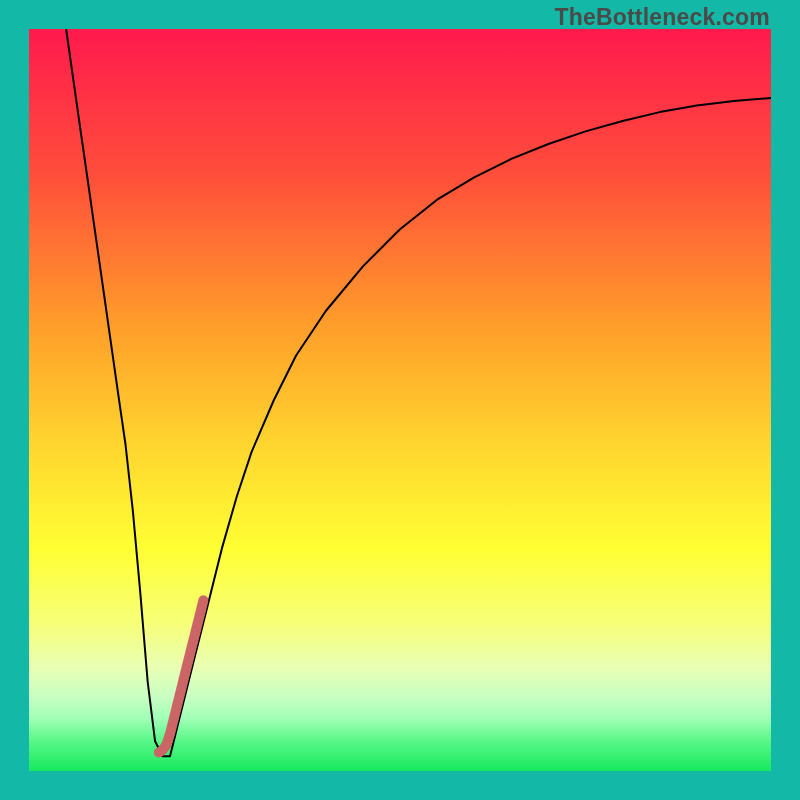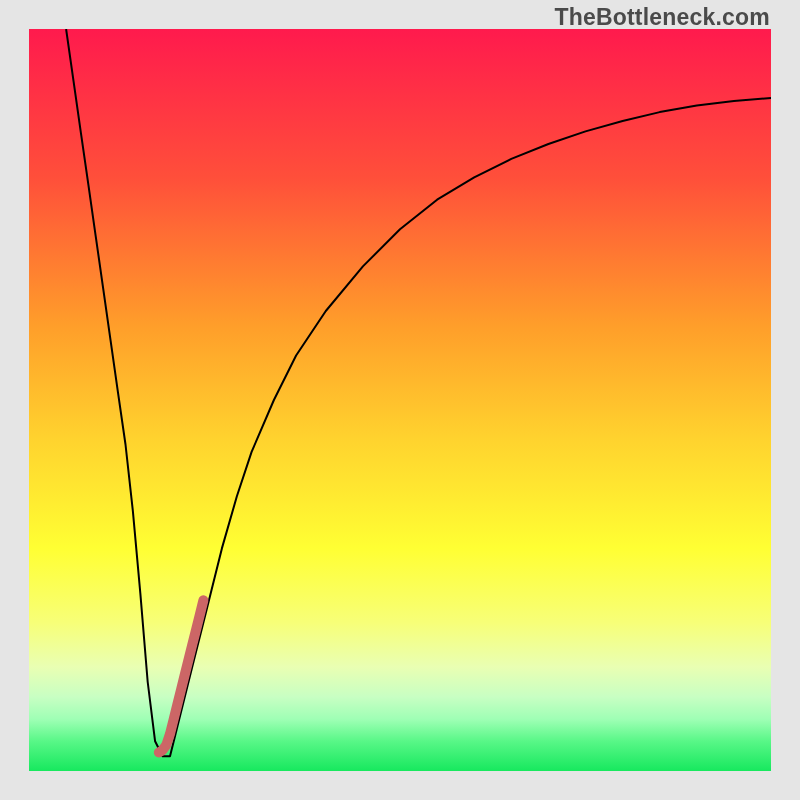--- a/index.html
+++ b/index.html
@@ -8,21 +8,21 @@
     width: 800px;
     height: 800px;
     overflow: hidden;
     background: #000;
     font-family: Arial, Helvetica, sans-serif;
   }
   .outer {
     position: relative;
     width: 800px;
     height: 800px;
-    background: #e5e5e5;
+    background: #14b8a6;
   }
   .plot {
     position: absolute;
     left: 29px;
     top: 29px;
     width: 742px;
     height: 742px;
     overflow: hidden;
   }
   .watermark {

